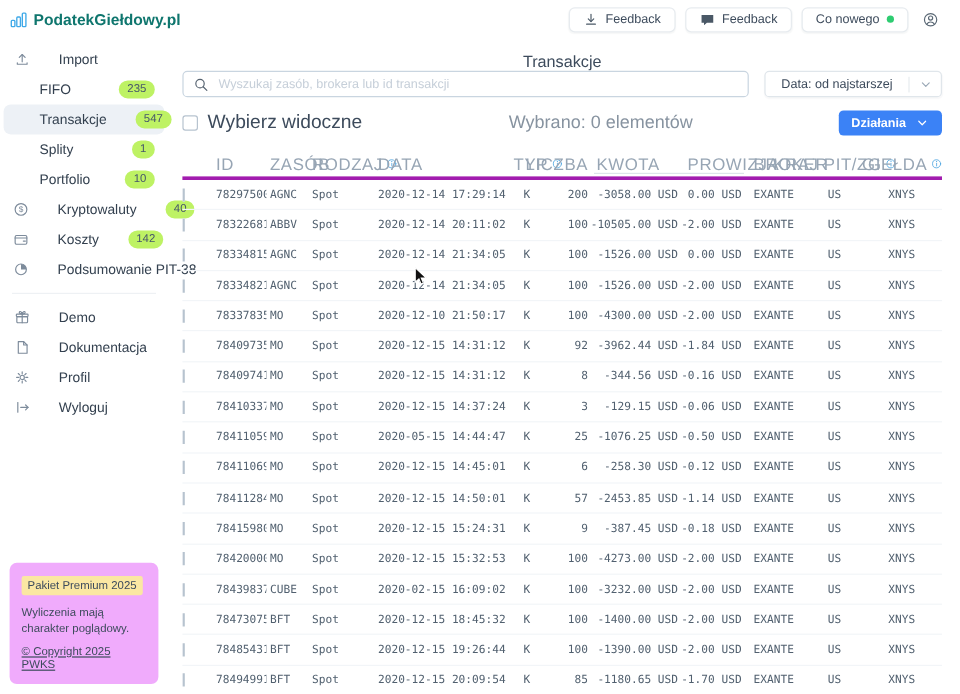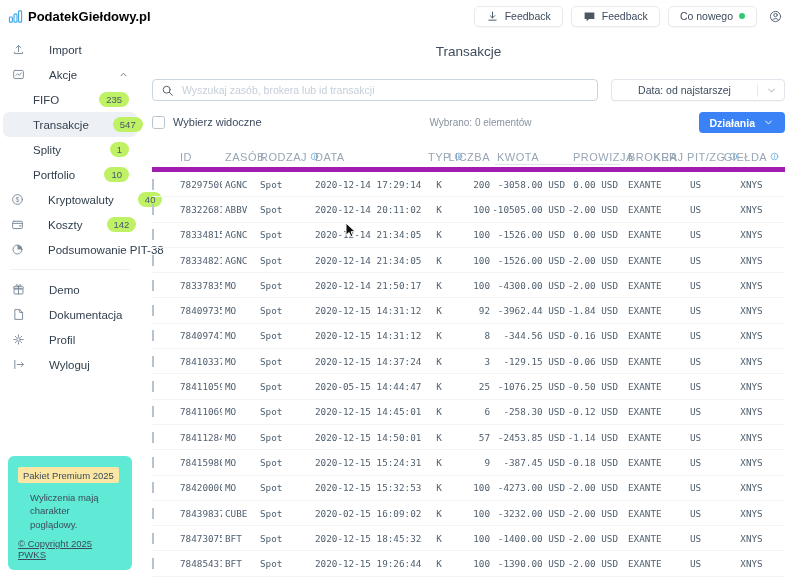--- a/index.html
+++ b/index.html
@@ -4,21 +4,21 @@
 <style>
   html,body{margin:0;padding:0}
   body{
     width:800px;height:578px;overflow:hidden;position:relative;
     background:#fff;color:#3d4b5c;
     font-family:"Liberation Sans",sans-serif;
     -webkit-font-smoothing:antialiased;
   }
   
   .topbar{height:28px;display:flex;align-items:center;justify-content:space-between;padding:2px 14px 0 8px}
-  .logo{display:flex;align-items:center;gap:5px;font-weight:bold;font-size:13px;color:#000000;cursor:pointer}
+  .logo{display:flex;align-items:center;gap:5px;font-weight:bold;font-size:13px;color:#0f766e;cursor:pointer}
   .logo .ic-svg{color:#3fa9e8}
   .topbar-actions{display:flex;align-items:center;gap:8px}
   .tb-btn{display:flex;align-items:center;gap:6px;height:21px;padding:0 11px;border:1px solid #e7ebef;
     border-radius:5px;background:#fff;font-size:10.5px;color:#3d4b5c;box-shadow:0 1px 1px rgba(20,40,60,.04);cursor:pointer}
   .tb-btn .ic-svg{color:#4a5866}
   .dot{width:6px;height:6px;border-radius:50%}
   .avatar{width:21px;height:21px;display:flex;align-items:center;justify-content:center;color:#5a6875;cursor:pointer}
 
   
   .layout{display:flex;height:550px}
@@ -29,52 +29,52 @@
   .side-item.child{padding-left:30px}
   .side-item.selected{background:#edf1f6}
   .side-item .ic{width:14px;display:flex;justify-content:center;color:#7d8b9b}
   .side-item .lbl{flex:1;white-space:nowrap}
   .side-item .chev{color:#55626f;display:flex}
   .badge{background:#bef264;color:#46566a;font-size:9.5px;line-height:1;padding:3px 7px;border-radius:9px}
   .side-divider{height:1px;background:#eef1f4;margin:7px 10px}
   .premium{position:absolute;left:8px;bottom:10px;width:104px;background:#e8f3fc;border-radius:6px;
     padding:11px 10px 10px;font-size:9.5px;color:#3d4b5c}
   .premium-badge{display:inline-block;background:#fbe7a3;color:#3d4b5c;padding:2.5px 5px;border-radius:2px;font-size:9.5px}
-  .premium-note{margin:8px 12px 7px;line-height:1.4}
+  .premium-note{margin:8px 0 7px;line-height:1.4}
   .premium-link{color:#3d4b5c;font-size:9.5px}
 
   
   main{flex:1;padding:0 15px 0 12px;position:relative;min-width:0}
   .page-title{font-size:13.5px;font-weight:normal;color:#3d4b5c;text-align:center;margin:14px 0 0}
-  .search-row{display:flex;align-items:flex-end;margin-top:20px;gap:13px}
+  .search-row{display:flex;align-items:flex-end;margin-top:0;gap:13px}
   .search-box{flex:1;height:20px;border:1px solid #c9d5e0;border-radius:4px;display:flex;align-items:center;
     padding:0 8px;gap:6px;background:#fff}
   .search-box .ic-svg{color:#55626f}
   .search-box input{border:none;outline:none;flex:1;font-size:10.5px;color:#3d4b5c;background:transparent;
     font-family:"Liberation Sans",sans-serif}
   .search-box input::placeholder{color:#c6cfd9}
-  .sort-select{width:174px;flex:none;height:22px;border:1px solid #e0e6eb;border-radius:4px;display:flex;
+  .sort-select{width:148px;flex:none;height:22px;border:1px solid #e0e6eb;border-radius:4px;display:flex;
     align-items:center;font-size:10.5px;color:#3d4b5c;background:#fff;box-sizing:border-box;cursor:pointer;
     box-shadow:0 1px 1px rgba(20,40,60,.03)}
   .sort-select .val{flex:1;text-align:center}
   .sort-select .sep{width:1px;height:13px;background:#e6ebef}
   .sort-select .chev{width:26px;display:flex;justify-content:center;color:#9aa8b6}
 
   .controls-row{display:flex;align-items:center;margin-top:11px;height:21px}
-  .select-visible{display:flex;gap:8px;font-size:11px;color:#3d4b5c;cursor:pointer}
+  .select-visible{display:flex;align-items:center;gap:8px;font-size:16px;color:#3d4b5c;cursor:pointer}
   .checkbox{width:11px;height:11px;border:1px solid #b7c3cf;border-radius:2.5px;background:#fff;flex:none;cursor:pointer}
-  .selected-count{flex:1;text-align:center;font-size:10px;color:#8793a0}
+  .selected-count{flex:1;text-align:center;font-size:15px;color:#8793a0}
   .actions-btn{height:21px;border:none;border-radius:4px;font-size:10.5px;font-weight:bold;color:#fff;
     display:flex;align-items:center;gap:7px;padding:0 10px;cursor:pointer;font-family:"Liberation Sans",sans-serif}
   .actions-btn .chev{display:flex;color:#fff}
 
   
   .table{margin-top:13px;position:relative}
   .grid{display:grid;grid-template-columns:23px 47px 36px 55px 115px 22px 40px 75px 53px 55px 45px 67px;align-items:center}
-  .thead{height:21px;color:#97a5b4;font-size:11px;letter-spacing:.5px;border-bottom:5px solid #a21caf}
+  .thead{height:21px;color:#97a5b4;font-size:14px;letter-spacing:.5px;border-bottom:3px solid #a21caf}
   .th{display:flex;align-items:center;gap:3px;white-space:nowrap}
   .th .ic-svg{color:#4aa3e0}
   .group-line{position:absolute;left:343px;top:18px;width:125px;height:1px;background:#dde4ea}
   .row{height:24.3px;border-bottom:1px solid #f2f5f8;font-family:"DejaVu Sans Mono",monospace;
     font-size:9.3px;color:#51606f;cursor:default;white-space:nowrap}
   .cell{overflow:hidden}
   .dotted-u{border-bottom:1px dotted #a9b6c2;padding-bottom:1px}
   
   .p-id{padding-left:5px}.p-zasob{padding-left:3px}.p-rodzaj{padding-left:2px}.p-data{padding-left:2px}
   .p-broker{padding-left:10px}
@@ -141,34 +141,20 @@
         <div class="side-item">
           <span class="ic">
             <svg class="ic-svg" width="13" height="13" viewBox="0 0 16 16" fill="none" stroke="currentColor" stroke-width="1.2" stroke-linecap="round" stroke-linejoin="round">
               <path d="M8 10.5V3.2"></path>
               <path d="M5 6l3-3 3 3"></path>
               <path d="M3 11.5V13h10v-1.5"></path>
             </svg>
           </span>
           <span class="lbl">Import</span>
         </div>
-        <div class="side-item">
-          <span class="ic">
-            <svg class="ic-svg" width="13" height="13" viewBox="0 0 16 16" fill="none" stroke="currentColor" stroke-width="1.2" stroke-linecap="round" stroke-linejoin="round">
-              <rect x="2" y="3" width="12" height="10" rx="1.5"></rect>
-              <path d="M4.5 9.5L7 7l2 2 2.5-3"></path>
-            </svg>
-          </span>
-          <span class="lbl">Akcje</span>
-          <span class="chev">
-            <svg class="ic-svg" width="11" height="11" viewBox="0 0 16 16" fill="none" stroke="currentColor" stroke-width="1.2" stroke-linecap="round" stroke-linejoin="round">
-              <path d="M4.5 9.8L8 6.2l3.5 3.6"></path>
-            </svg>
-          </span>
-        </div>
         <div class="side-item child">
           <span class="lbl">FIFO</span>
           <span class="badge">235</span>
         </div>
         <div class="side-item child selected">
           <span class="lbl">Transakcje</span>
           <span class="badge">547</span>
         </div>
         <div class="side-item child">
           <span class="lbl">Splity</span>
@@ -244,21 +230,21 @@
           <span class="ic">
             <svg class="ic-svg" width="13" height="13" viewBox="0 0 16 16" fill="none" stroke="currentColor" stroke-width="1.2" stroke-linecap="round" stroke-linejoin="round">
               <path d="M3.5 3v10"></path>
               <path d="M6.5 8H14"></path>
               <path d="M11.5 5.5L14 8l-2.5 2.5"></path>
             </svg>
           </span>
           <span class="lbl">Wyloguj</span>
         </div>
       </nav>
-    <div class="premium" style="background: #5eead4;">
+    <div class="premium" style="background: #f0abfc;">
       <span class="premium-badge" style="background: rgb(251, 231, 163);">Pakiet Premium 2025</span>
       <div class="premium-note">Wyliczenia mają charakter poglądowy.</div>
       <a class="premium-link" href="#">© Copyright 2025 PWKS</a>
     </div>
   </aside>
 
   <main>
     <h1 class="page-title">Transakcje</h1>
 
     <div class="search-row">
@@ -397,21 +383,21 @@
             <span class="cell ar">-2.00 USD</span>
             <span class="cell al p-broker">EXANTE</span>
             <span class="cell ac">US</span>
             <span class="cell ac">XNYS</span>
           </div>
           <div class="row grid">
             <span class="cell"><span class="checkbox"></span></span>
             <span class="cell al p-id">78337835</span>
             <span class="cell al p-zasob">MO</span>
             <span class="cell al p-rodzaj">Spot</span>
-            <span class="cell al p-data">2020-12-14 21:50:17</span>
+            <span class="cell al p-data">2020-12-10 21:50:17</span>
             <span class="cell ac">K</span>
             <span class="cell ar">100</span>
             <span class="cell ar">-4300.00 USD</span>
             <span class="cell ar">-2.00 USD</span>
             <span class="cell al p-broker">EXANTE</span>
             <span class="cell ac">US</span>
             <span class="cell ac">XNYS</span>
           </div>
           <div class="row grid">
             <span class="cell"><span class="checkbox"></span></span>

